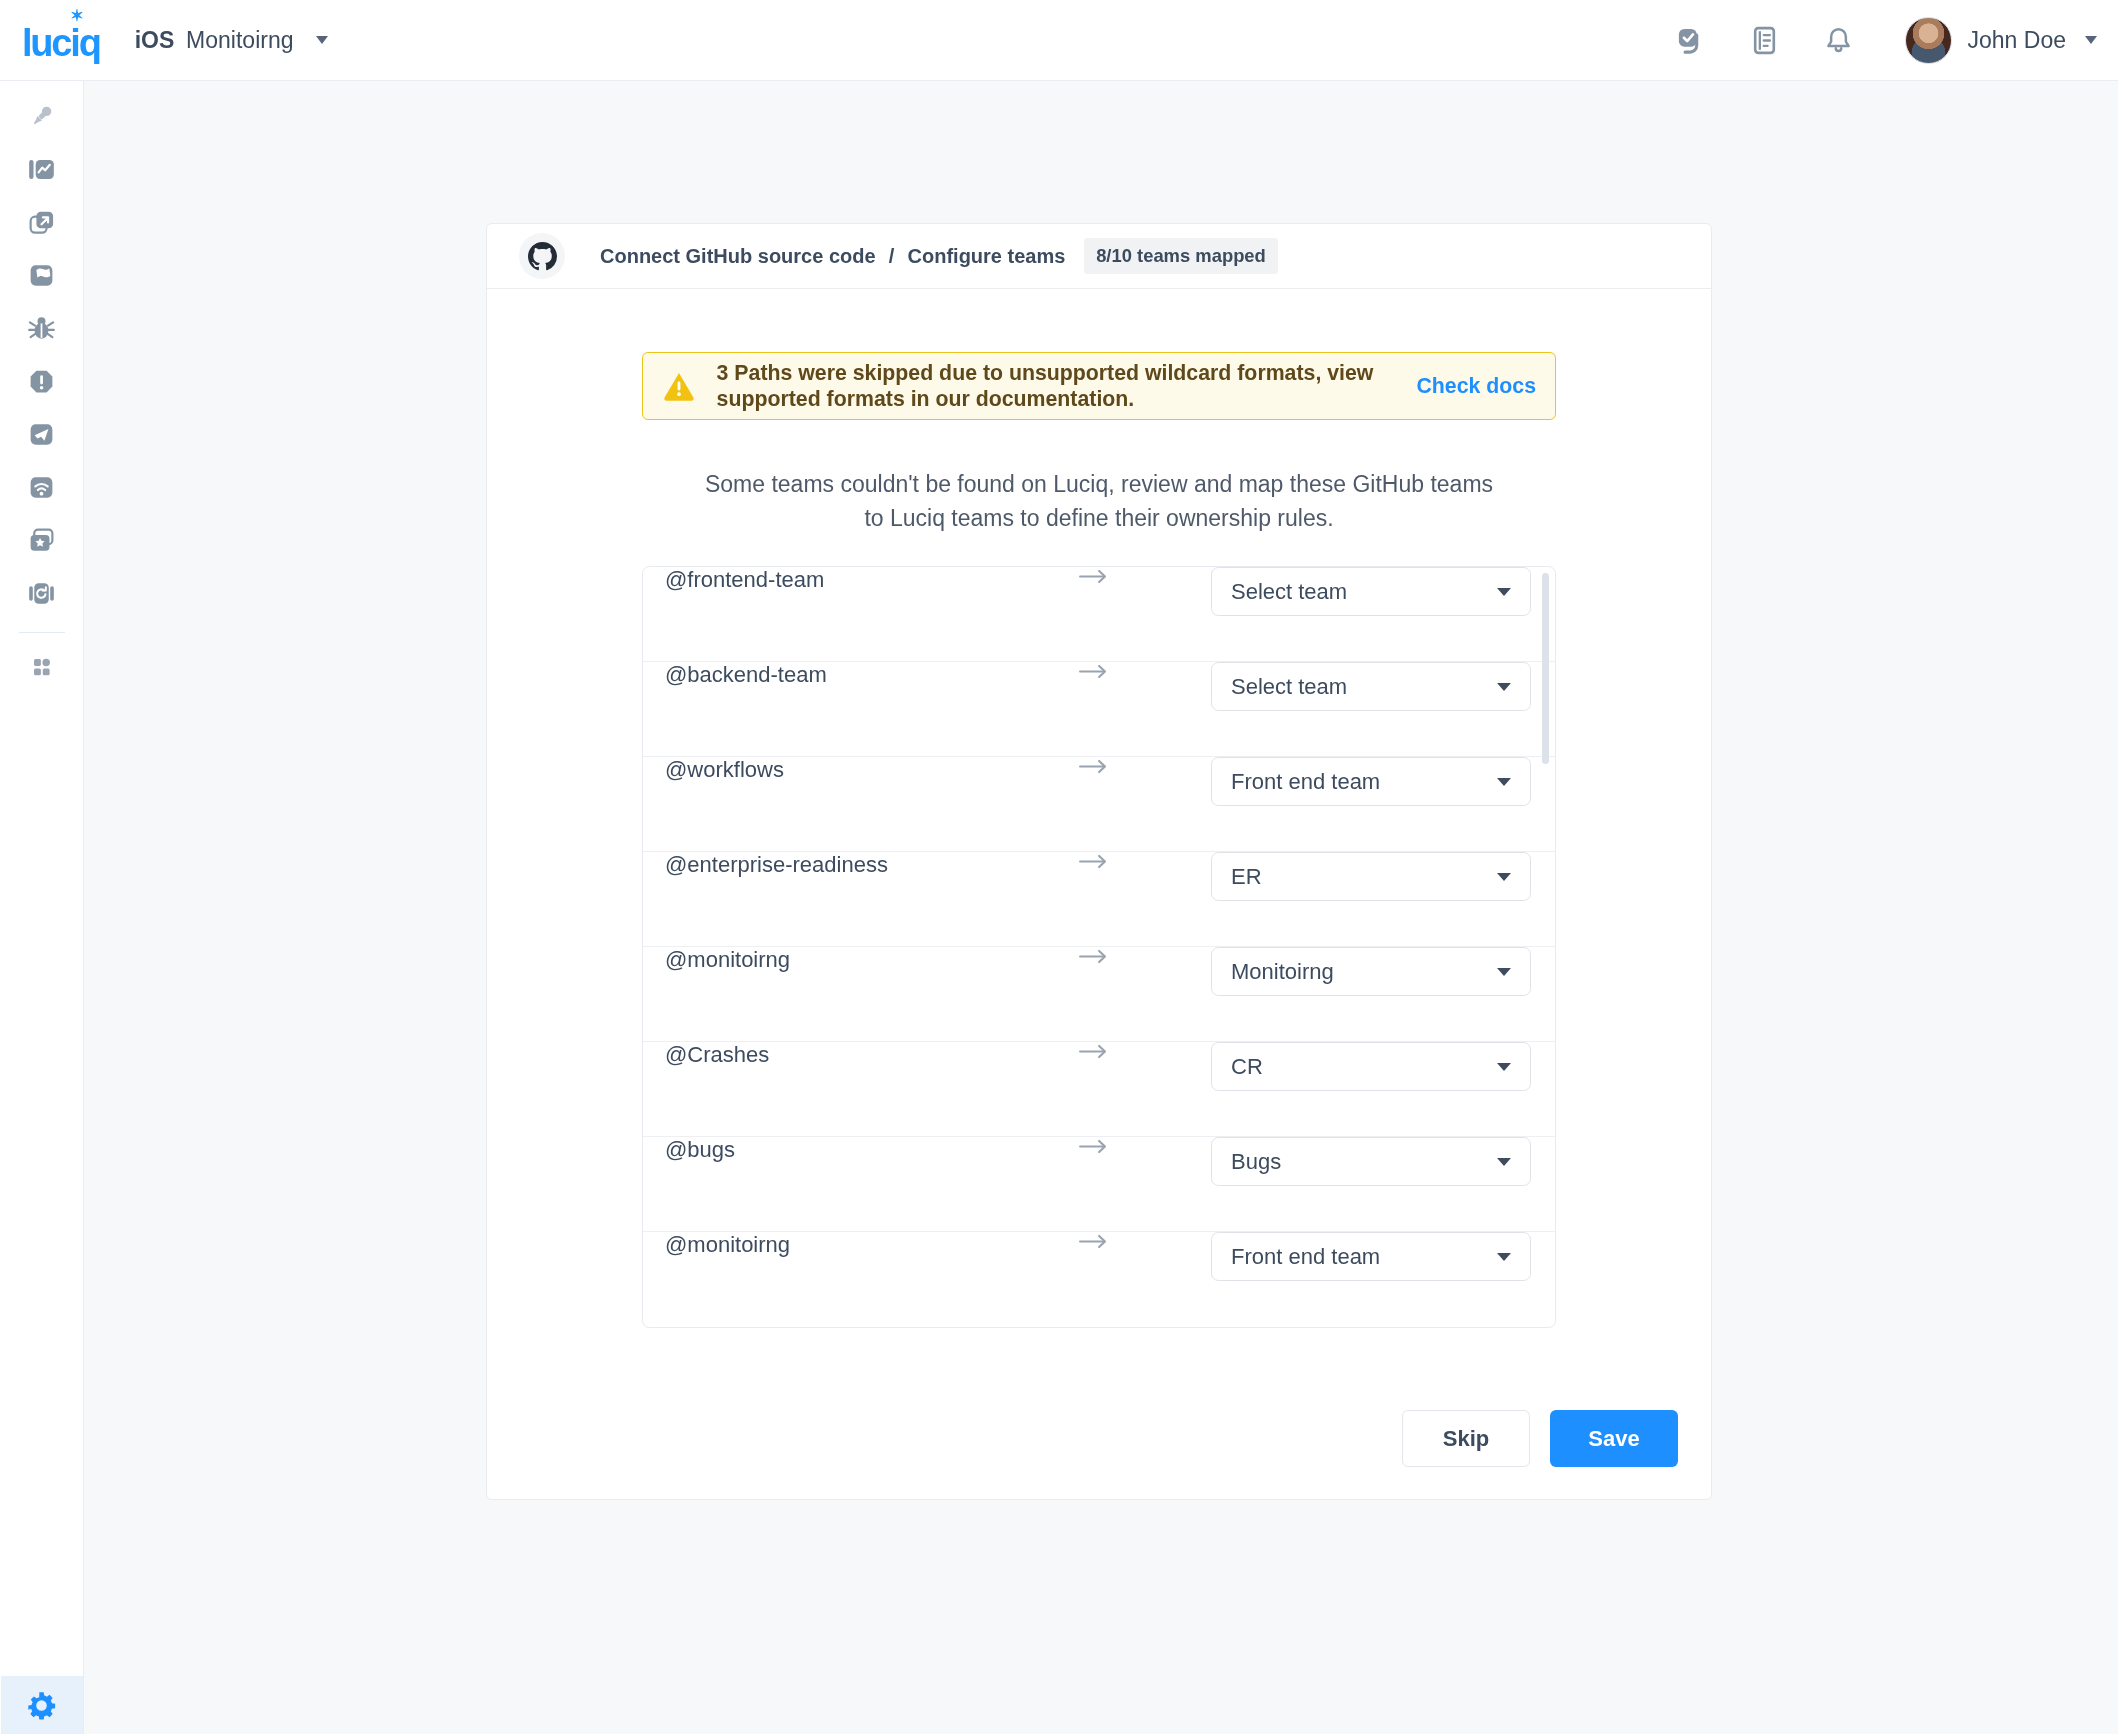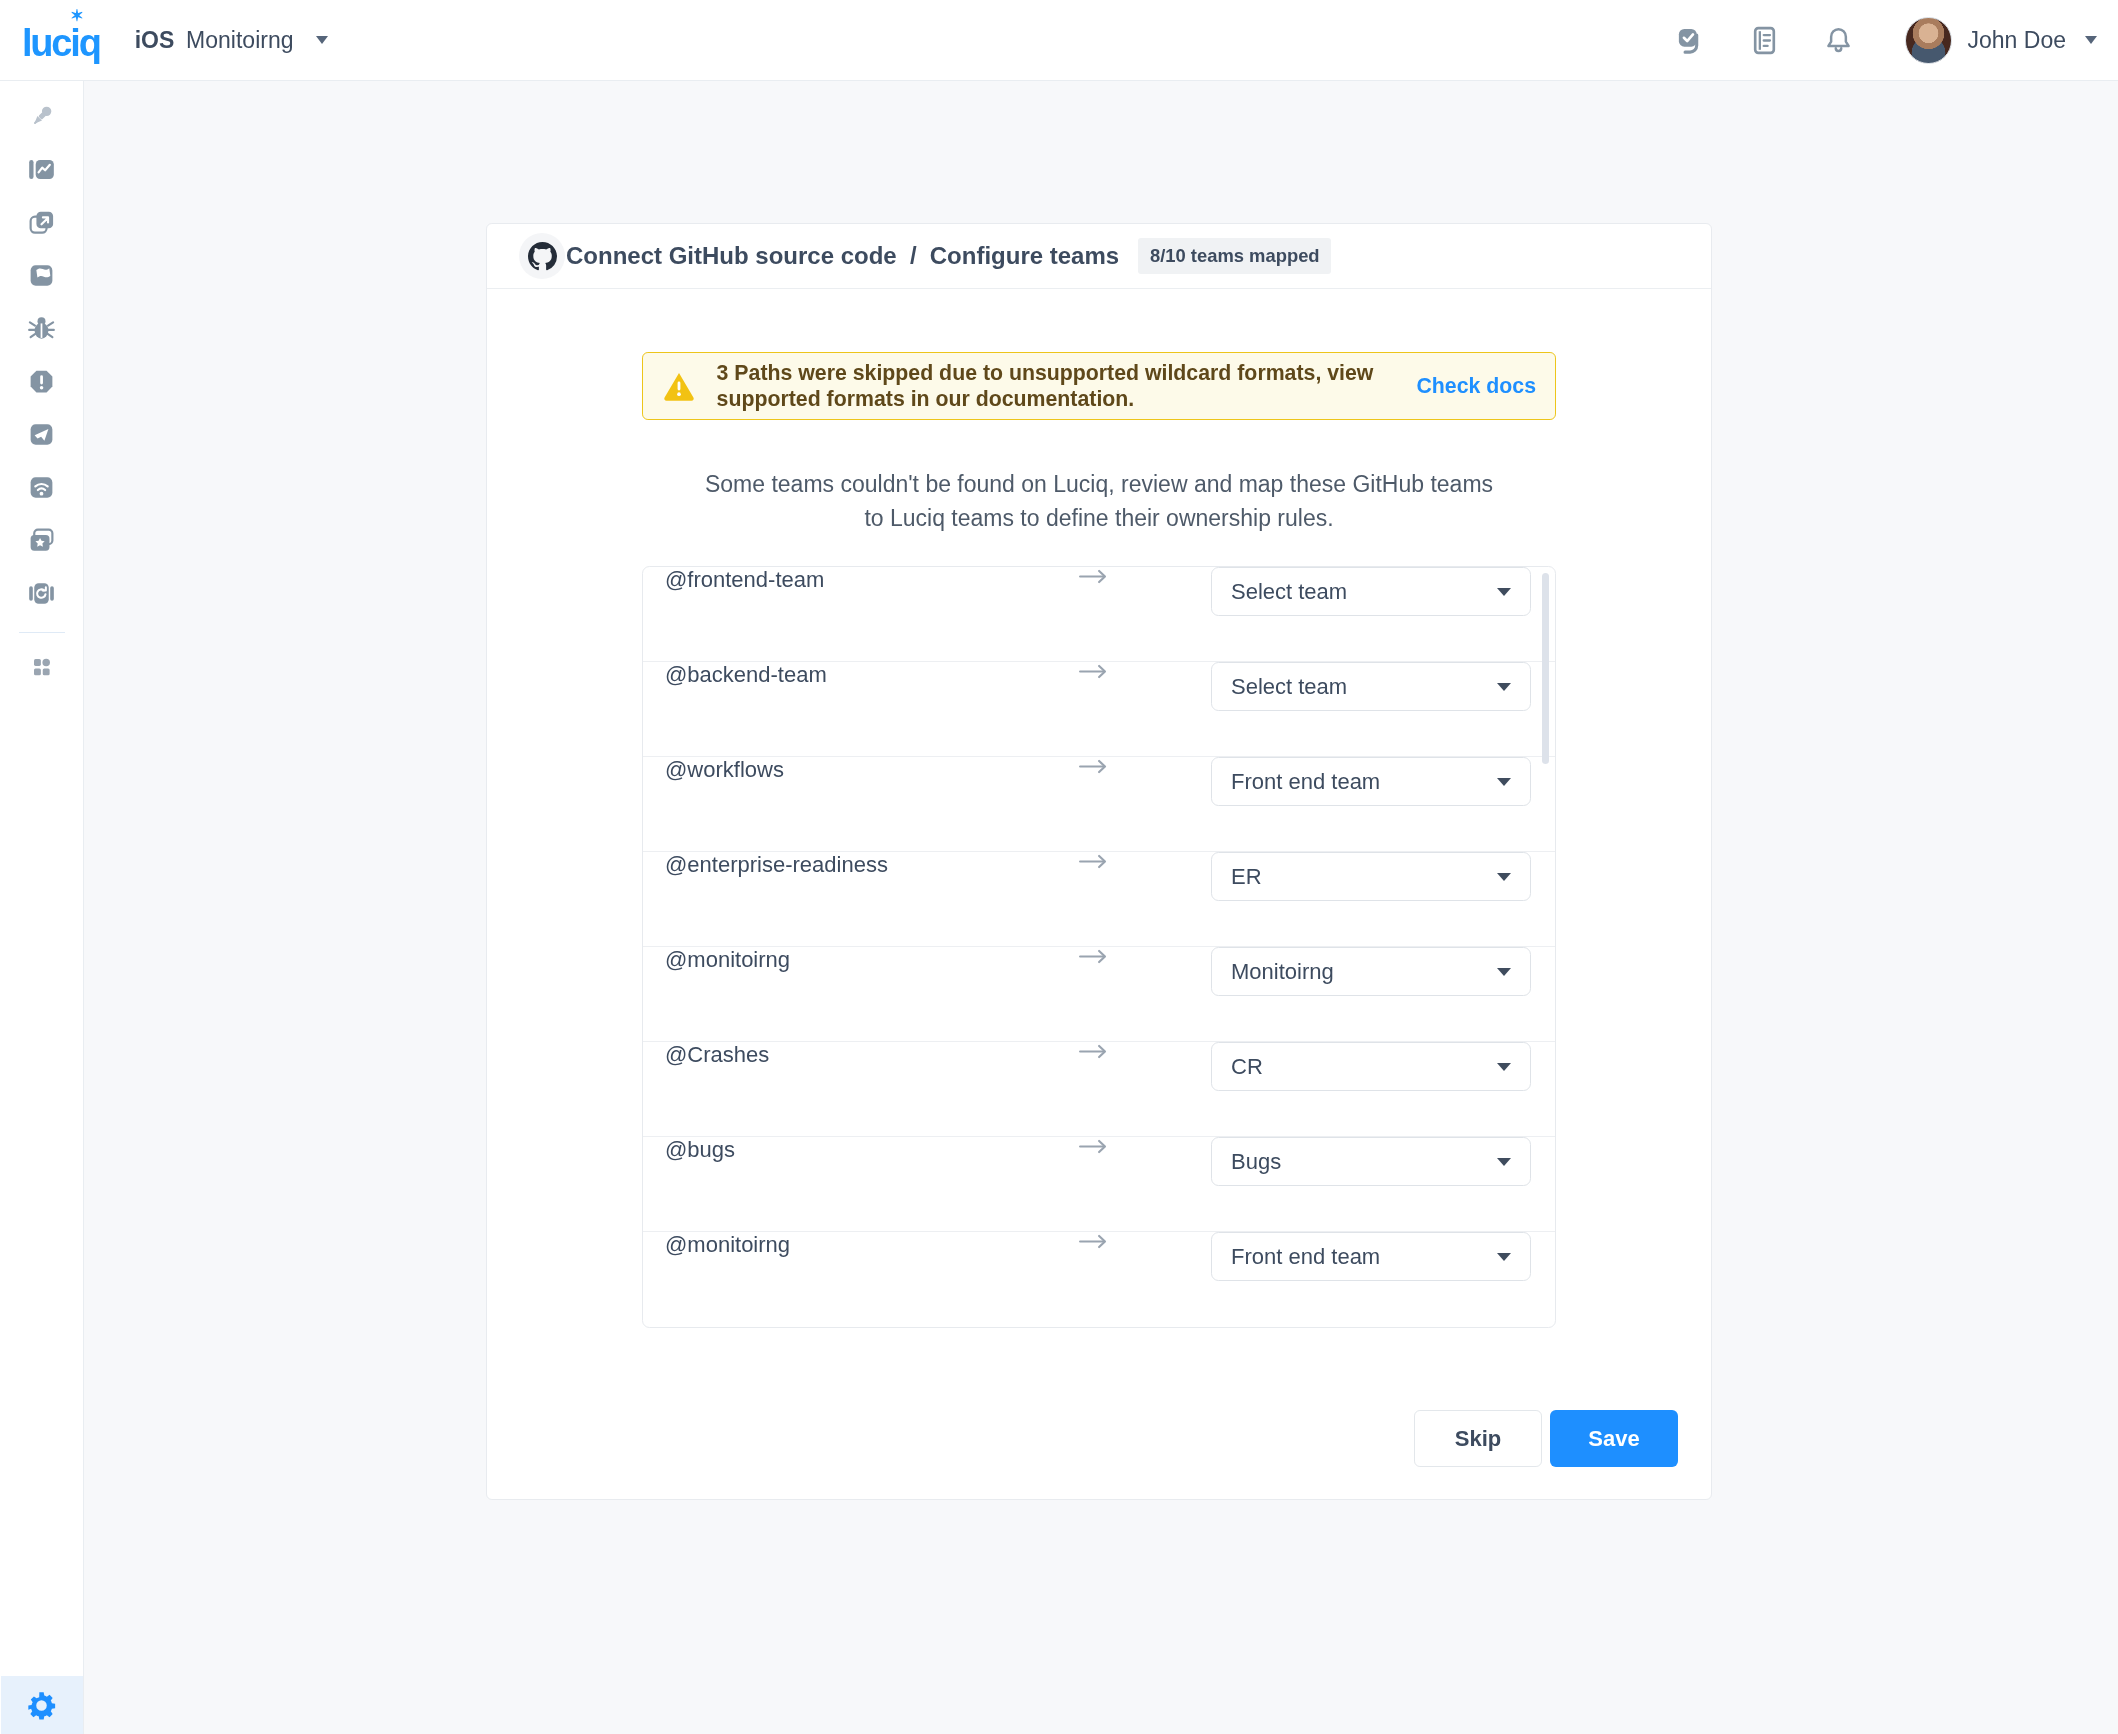--- a/index.html
+++ b/index.html
@@ -61,21 +61,21 @@
   }
   .card-header {
     height:65px; border-bottom:1.5px solid #ebeef1;
     display:flex; align-items:center; padding-left:32px;
   }
   .gh-circle {
     width:46px; height:46px; border-radius:50%; background:#f4f5f7;
     display:flex; align-items:center; justify-content:center;
   }
   .gh-circle svg { width:29px; height:29px; }
-  .card-title { margin-left:1px; font-size:24px; font-weight:700; color:#3d4b5f; display:flex; gap:13.2px; align-items:flex-start; }
+  .card-title { margin-left:35px; font-size:20px; font-weight:700; color:#3d4b5f; display:flex; gap:13.2px; align-items:flex-start; }
   .mapped-badge {
     margin-left:19px; background:#f0f2f4; border-radius:3px; padding:7.4px 11.8px;
     font-size:18.4px; font-weight:700; color:#3d4b5f;
   }
 
   .content { width:914px; margin:0 auto; }
 
   
   .warn-banner {
     margin-top:63px; min-height:68px;
@@ -111,21 +111,21 @@
     margin-left:auto; width:0; height:0;
     border-left:7.4px solid transparent; border-right:7.4px solid transparent;
     border-top:8.8px solid #3f4c5e;
   }
   .scroll-thumb {
     position:absolute; top:5.9px; right:5.9px; width:7.4px; height:191px;
     border-radius:4.4px; background:#dde2ea; cursor:pointer;
   }
 
   
-  .footer { position:absolute; right:33px; bottom:32px; display:flex; gap:8px;align-items:flex-end; }
+  .footer { position:absolute; right:33px; bottom:32px; display:flex; gap:20px;align-items:flex-end; }
   .btn {
     height:57px; width:128px; border-radius:5.9px; font-size:22px; font-weight:700;
     display:flex; align-items:center; justify-content:center; cursor:pointer;
     font-family:"Liberation Sans", sans-serif;
   }
   .btn-skip { background:#fff; border:1.5px solid #e3e7eb; color:#3d4b5f; }
   .btn-save { background:#1e8fff; border:none; color:#ffffff; }
 </style>
 </head>
 <body>

